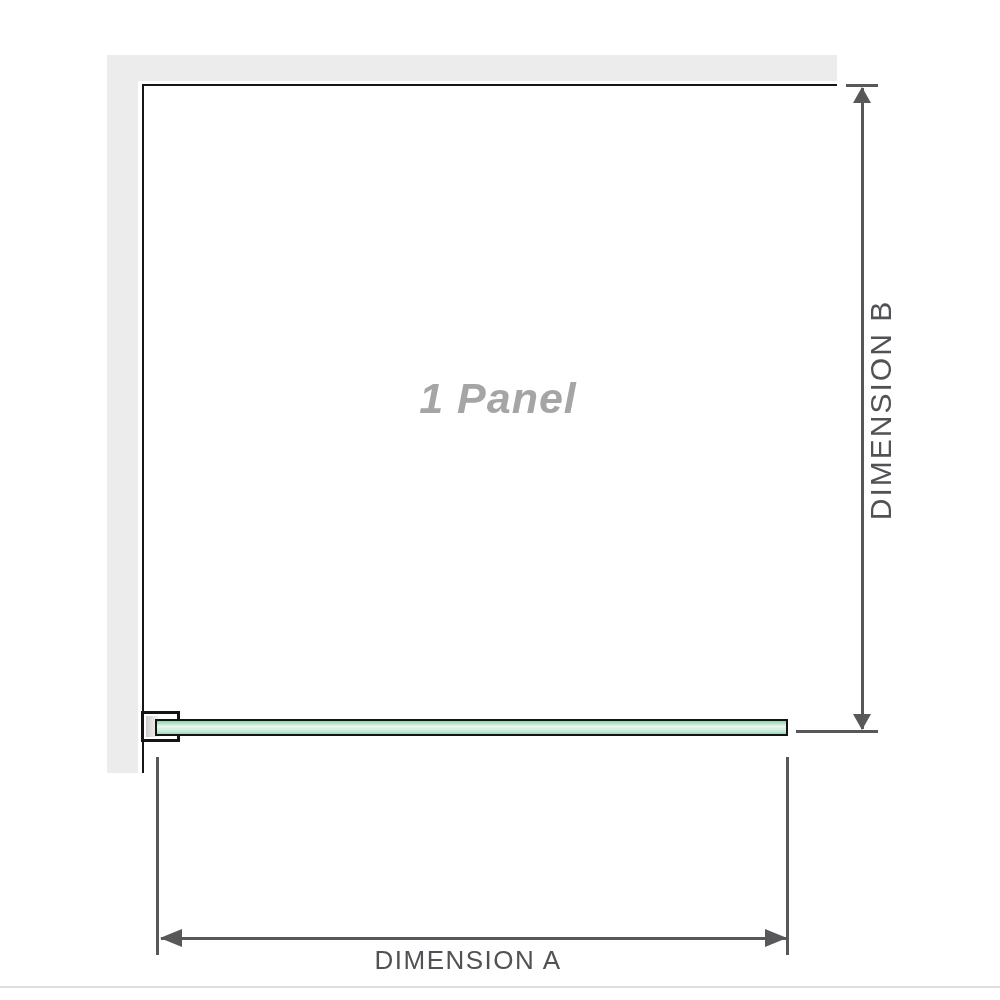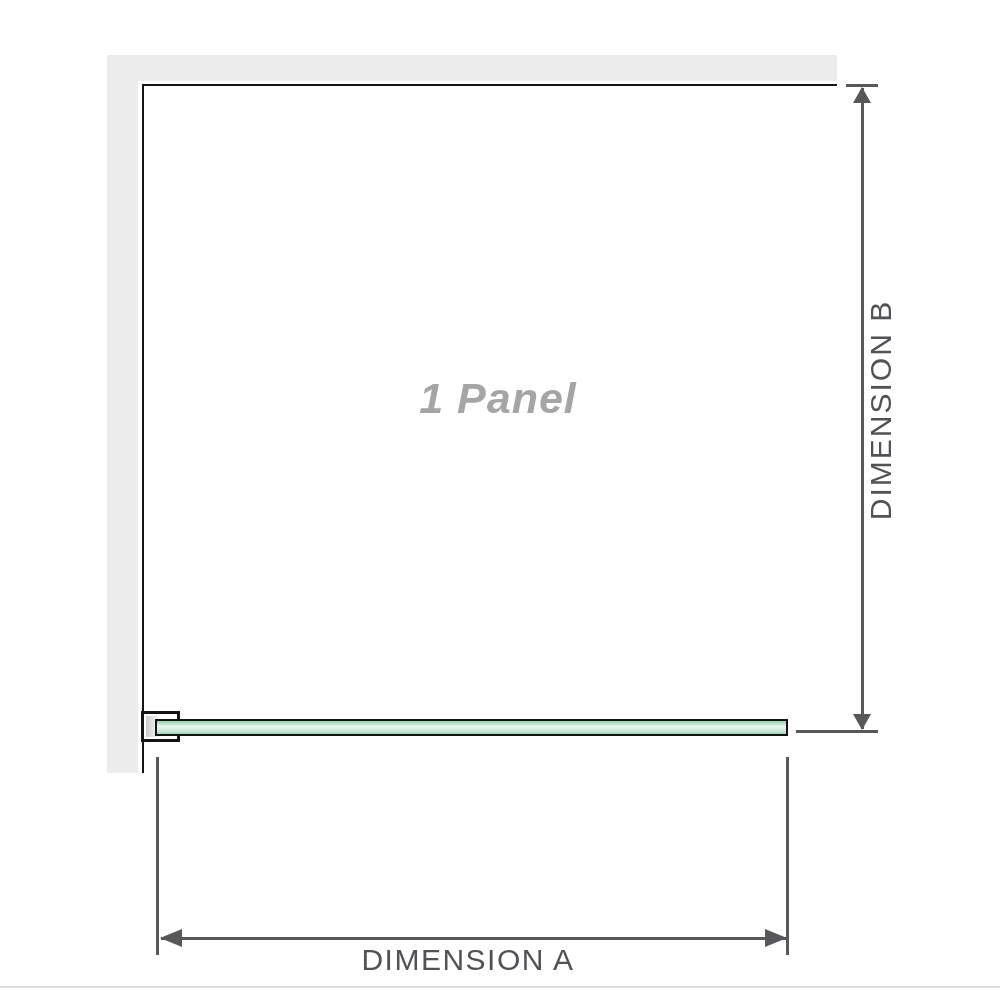--- a/index.html
+++ b/index.html
@@ -136,21 +136,21 @@
   .arrow-right {
     left: 765px; top: 929px;
     width: 0; height: 0;
     border-top: 9px solid transparent;
     border-bottom: 9px solid transparent;
     border-left: 22px solid var(--dimension-line, #58585a);
   }
   .dim-a-label {
     left: 268px; top: 944px; width: 400px;
     text-align: center;
-    font-size: 30px;
+    font-size: 26px;
     line-height: 32px;
     font-weight: 300;
     letter-spacing: 1.5px;
     color: var(--dimension-text, #515256);
   }
 
   .bottom-divider {
     left: 0; top: 986px; width: 1000px; height: 2px;
     background: var(--divider, #dedede);
   }

